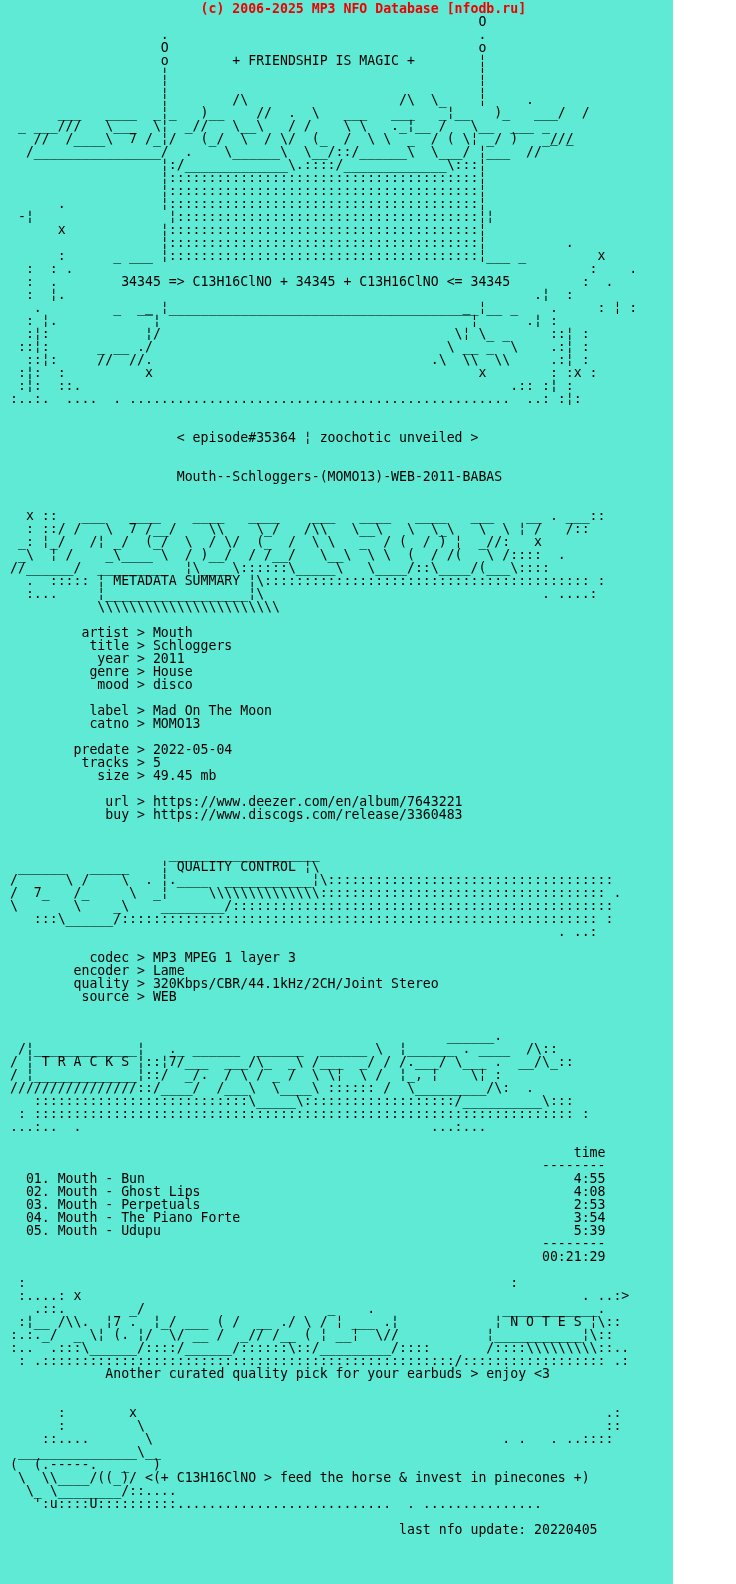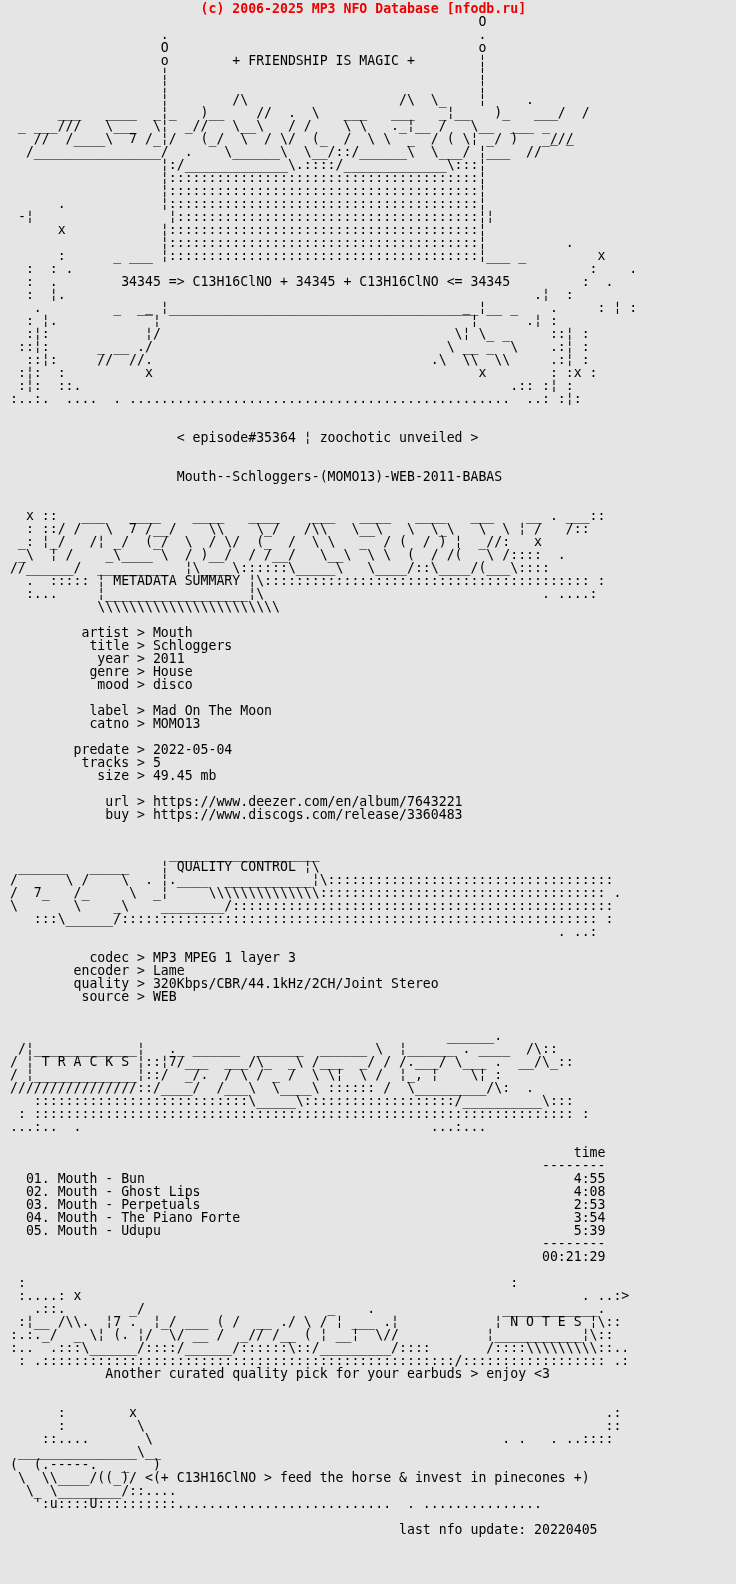--- a/index.html
+++ b/index.html
@@ -1,20 +1,20 @@
 <!DOCTYPE html>
 <html><head>
 <meta charset="utf-8">
 <style>
   html, body { margin: 0; padding: 0; background: #ffffff; }
   #page {
     position: relative;
-    width: 736px;
+    width: 673px;
     height: 1584px;
-    background: #e5e5e5;
+    background: #5eead4;
     overflow: hidden;
   }
   pre#nfo {
     margin: 0;
     padding: 2px 0 0 10px;
     font-family: "DejaVu Sans Mono", "Liberation Mono", monospace;
     font-size: 13.2px;
     line-height: 13px;
     letter-spacing: 0;
     color: #000000;

